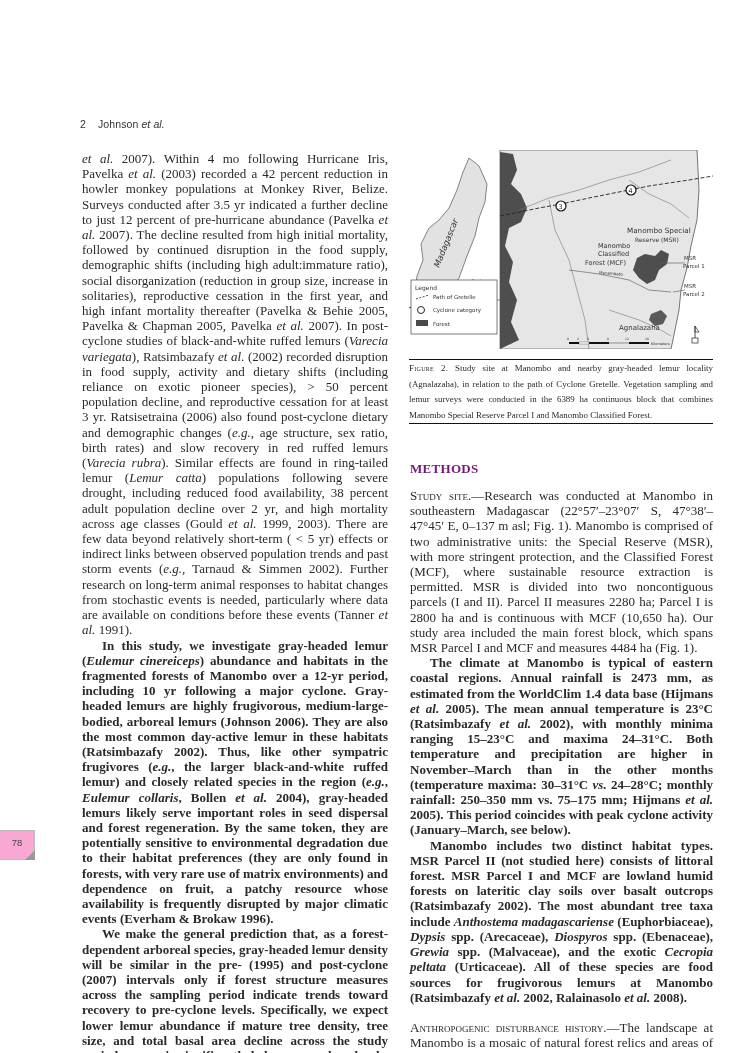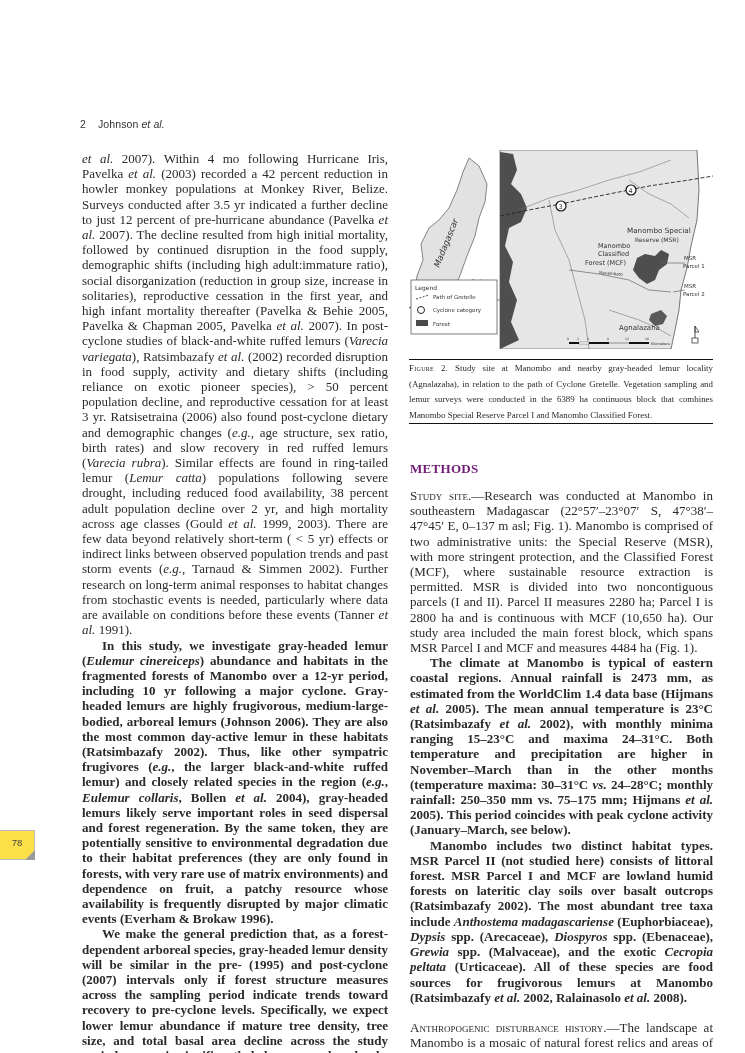--- a/index.html
+++ b/index.html
@@ -14,21 +14,21 @@
   .col p.ind { text-indent: 20px; font-weight: bold; }
   .col i { font-style: italic; }
   .sc { font-variant: small-caps; }
   .figure { position: absolute; left: 409px; top: 150px; width: 304px; height: 199px; }
   .figure svg { display: block; }
   .caption-rule-top { position: absolute; left: 409px; top: 359px; width: 304px; border-top: 1.3px solid #111; }
   .caption-rule-bot { position: absolute; left: 409px; top: 423px; width: 304px; border-top: 1.3px solid #111; }
   .caption { position: absolute; left: 409px; top: 361px; width: 304px; font-size: 8.9px; line-height: 15.6px; text-align: justify; }
   .caption .lbl { font-variant: small-caps; letter-spacing: 0.3px; }
   .methods-h { position: absolute; left: 410px; top: 461px; font-family: "Liberation Serif", serif; font-weight: bold; font-size: 13px; letter-spacing: 0.3px; color: #701a75; }
-  .page-tab { position: absolute; left: 0px; top: 830px; width: 34px; height: 28px; border: 1px solid #bbb; border-left: none; background: #fde047; font-size: 9.5px; font-family: "Liberation Sans", sans-serif; color: #444; text-align: center; line-height: 24px; }
+  .page-tab { position: absolute; left: 0px; top: 830px; width: 34px; height: 28px; border: 1px solid #bbb; border-left: none; background: #f9a8d4; font-size: 9.5px; font-family: "Liberation Sans", sans-serif; color: #444; text-align: center; line-height: 24px; }
   .page-tab:after { content: ""; position: absolute; right: -1px; bottom: -1px; width: 0; height: 0; border-left: 10px solid transparent; border-bottom: 10px solid #999; }
   .maplbl { font-family: "DejaVu Sans", sans-serif; fill: #333; }
 </style>
 </head>
 <body>
 
 <div class="running-head">
   <span class="pg">2</span>
   <span>Johnson</span>
   <i>et al.</i>

